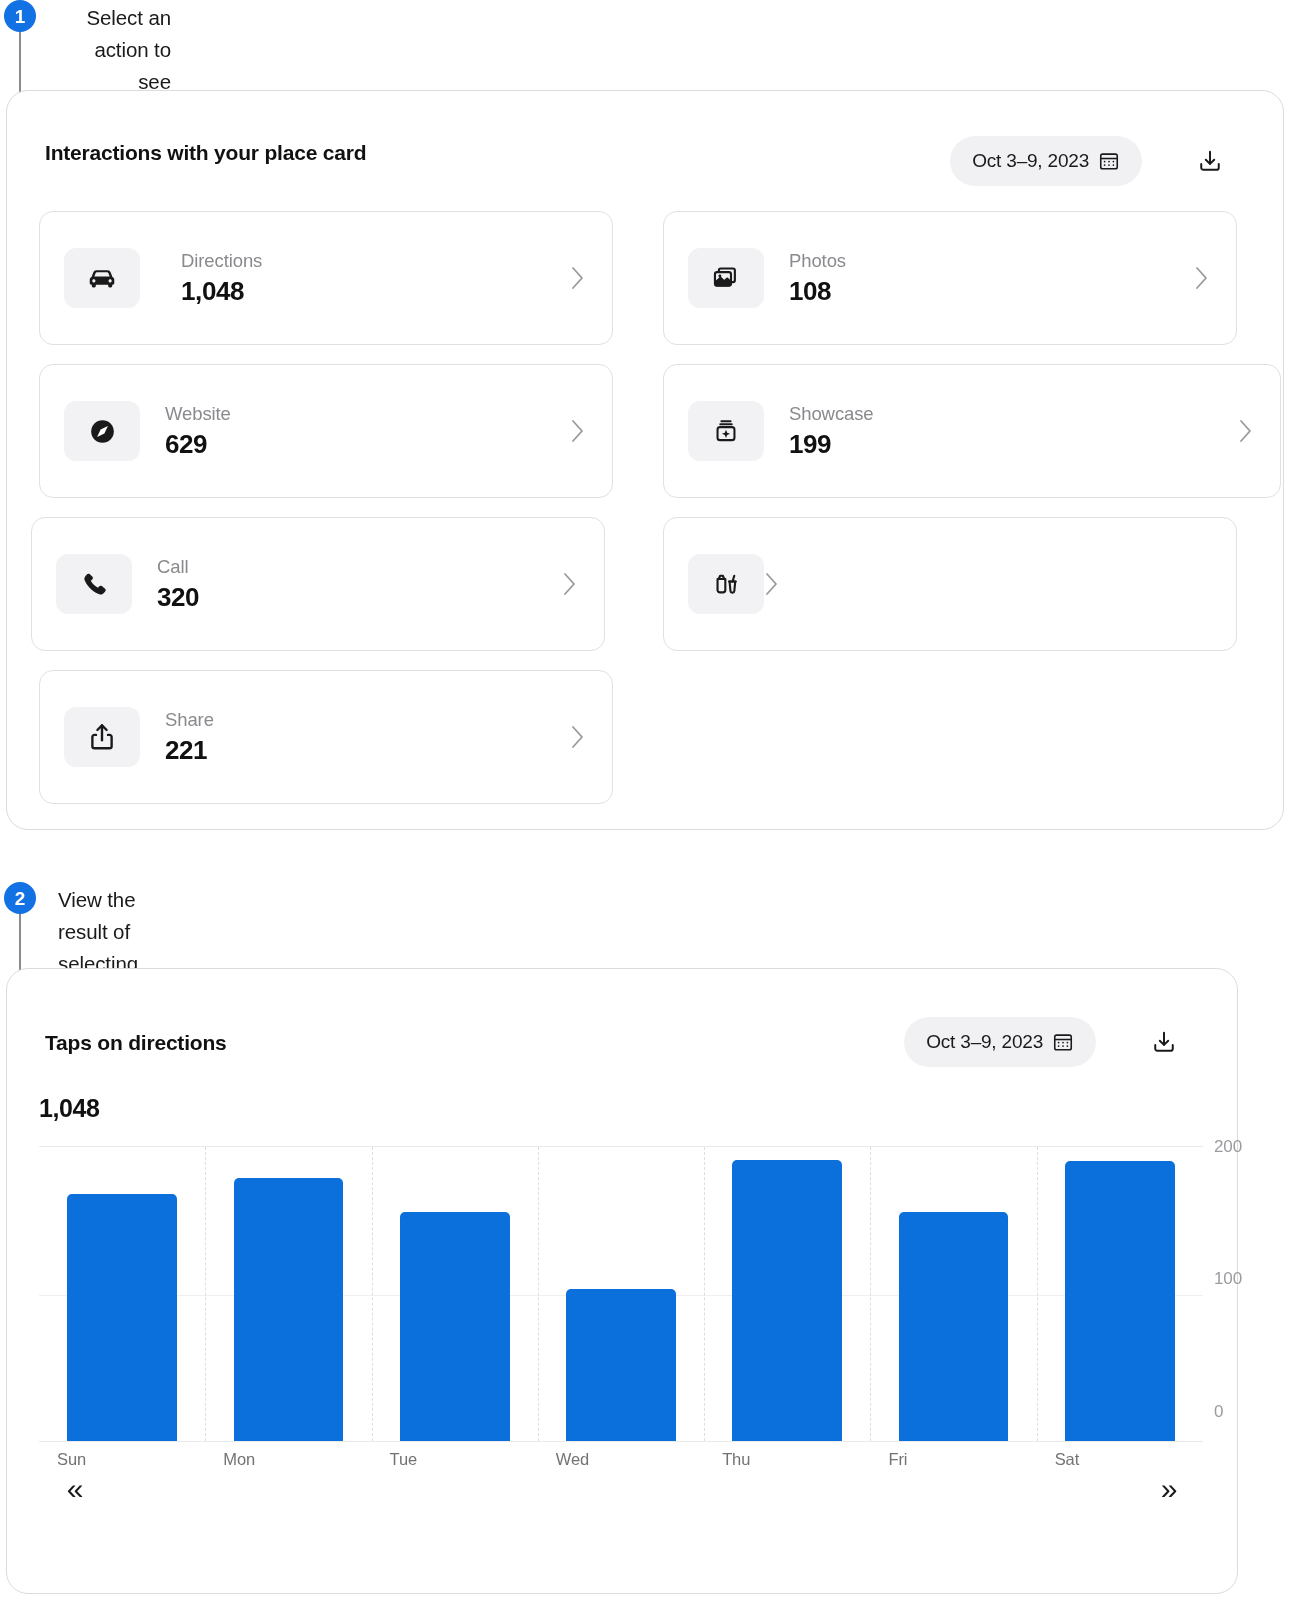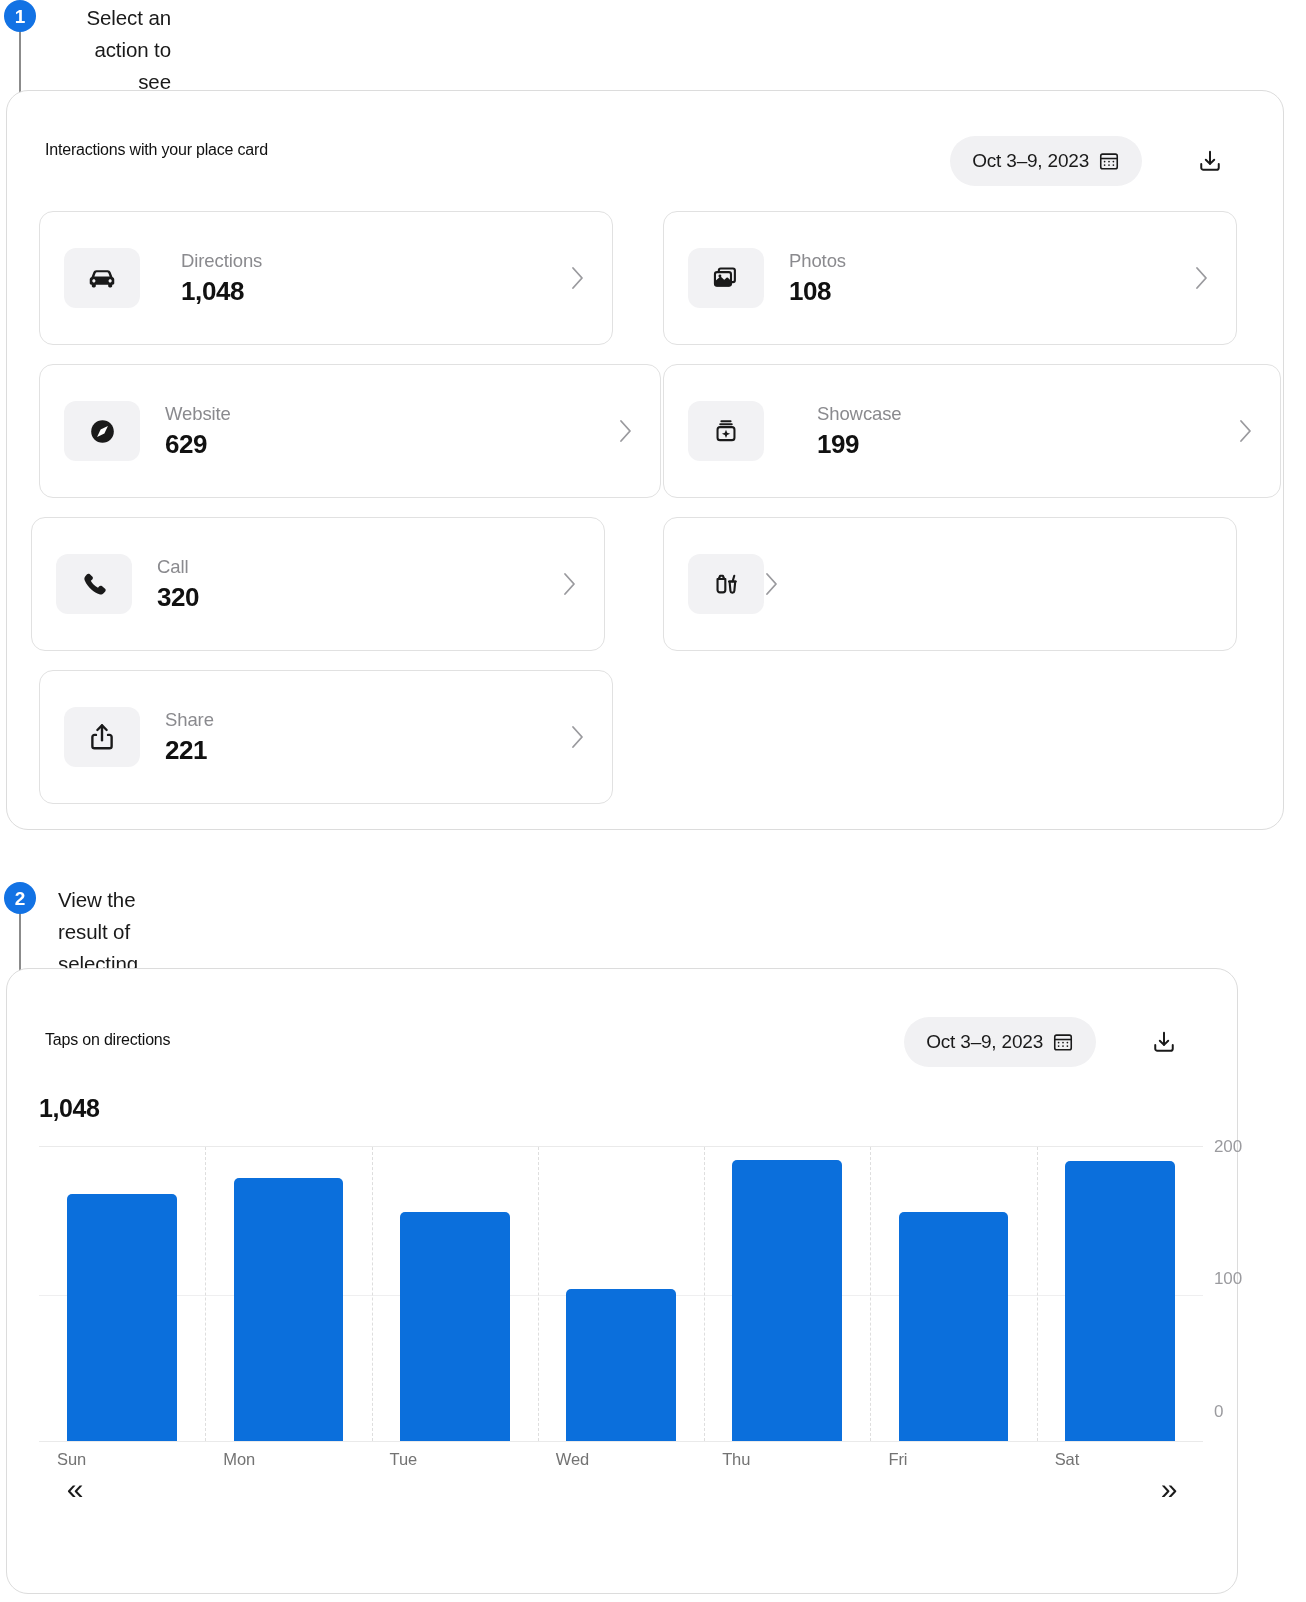--- a/index.html
+++ b/index.html
@@ -38,21 +38,21 @@
   
   .panel {
     position: absolute;
     background: #fff;
     border: 1px solid #dcdcdc;
     border-radius: 22px;
   }
 
   .panel-title {
     position: absolute; left: 38px;
-    font-size: 16px; font-weight: 400; color: #111;
+    font-size: 21px; font-weight: 700; color: #111;
     letter-spacing: -0.2px;
   }
 
   
   .date-chip {
     position: absolute;
     height: 50px;
     background: #f1f1f3;
     border-radius: 25px;
     display: flex; align-items: center;
@@ -192,21 +192,21 @@
         <div class="tile-label">Directions</div>
         <div class="tile-value">1,048</div>
       </div>
       <span class="tile-chev">
         <svg width="16" height="26" viewBox="0 0 16 26" fill="none" stroke="#9a9a9e" stroke-width="1.8" stroke-linecap="round" stroke-linejoin="round">
             <polyline points="3,3 12,13 3,23"></polyline>
           </svg>
       </span>
     </div>
 
-    <div class="tile" style="left:32px; top:273px; width:622px; height:134px;">
+    <div class="tile" style="left:32px; top:273px; width:574px; height:134px;">
       <div class="tile-icon">
         <span>
           <svg width="33" height="33" viewBox="0 0 28 28" fill="#1a1a1a">
             <circle cx="14" cy="14" r="9.6"></circle>
             <path d="M18.6 9.4 12.4 12.4 9.4 18.6 15.6 15.6z" fill="#fff"></path>
           </svg>
         </span>
       </div>
       <div class="tile-body">
         <div class="tile-label">Website</div>
@@ -274,21 +274,21 @@
         <div class="tile-label">Photos</div>
         <div class="tile-value">108</div>
       </div>
       <span class="tile-chev">
         <svg width="16" height="26" viewBox="0 0 16 26" fill="none" stroke="#9a9a9e" stroke-width="1.8" stroke-linecap="round" stroke-linejoin="round">
             <polyline points="3,3 12,13 3,23"></polyline>
           </svg>
       </span>
     </div>
 
-    <div class="tile" style="left:656px; top:273px; width:618px; height:134px;gap:28px;">
+    <div class="tile" style="left:656px; top:273px; width:618px; height:134px;">
       <div class="tile-icon">
         <span>
           <svg width="32" height="32" viewBox="0 0 28 28" fill="none" stroke="#1a1a1a" stroke-width="1.8" stroke-linecap="round" stroke-linejoin="round">
             <line x1="10" y1="5.4" x2="18" y2="5.4"></line>
             <line x1="9" y1="8.1" x2="19" y2="8.1"></line>
             <rect x="6.6" y="10.6" width="14.8" height="11.4" rx="2.2"></rect>
             <path d="M14 12.9l1.05 2.55 2.55 1.05-2.55 1.05L14 20.1l-1.05-2.55-2.55-1.05 2.55-1.05z" fill="#1a1a1a" stroke="none"></path>
           </svg>
         </span>
       </div>

